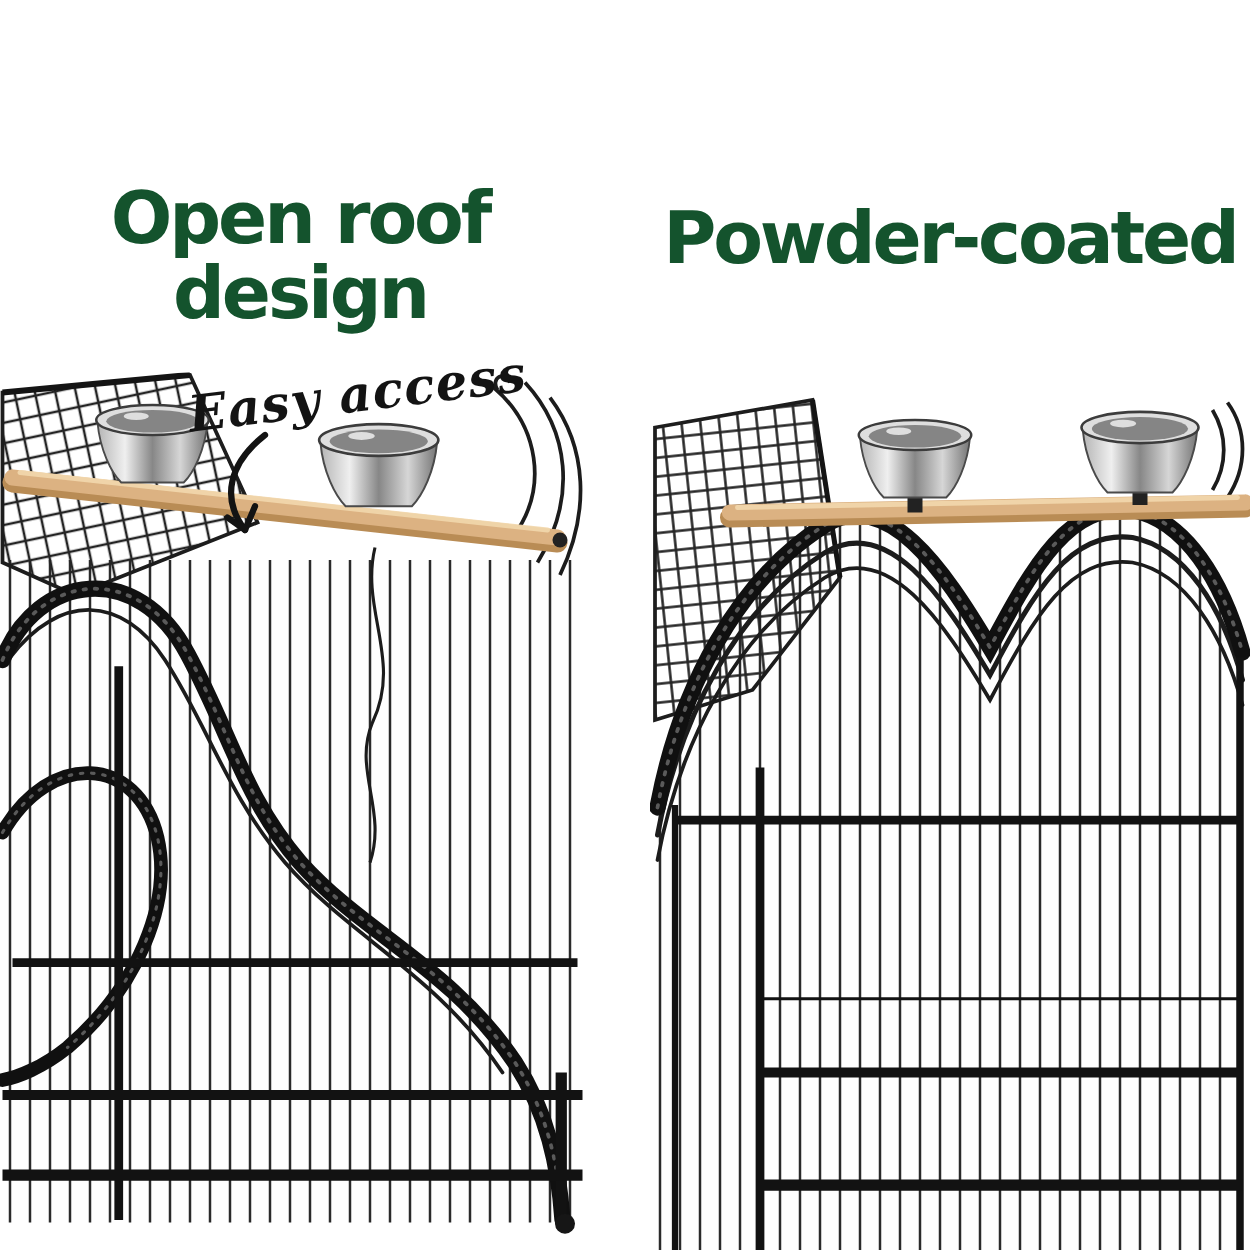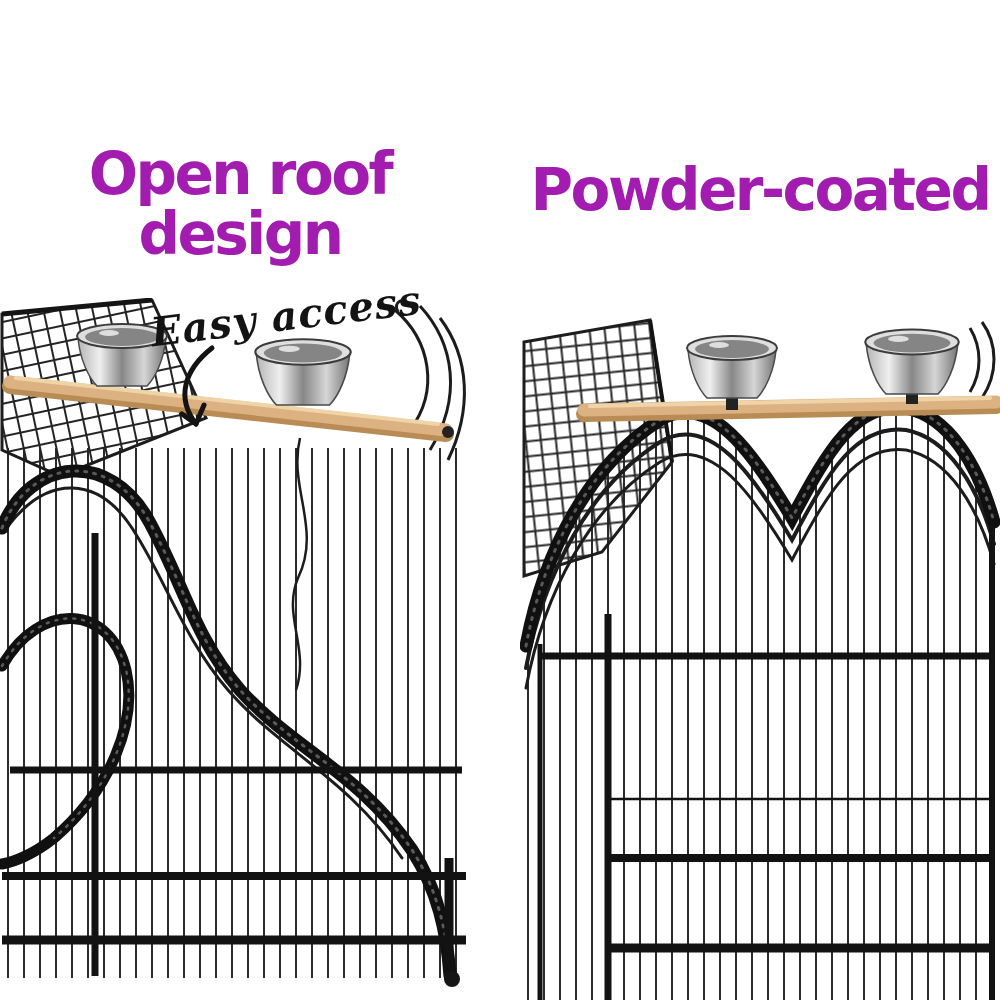--- a/index.html
+++ b/index.html
@@ -2,21 +2,21 @@
 <html><head>
 <meta charset="utf-8">
 <style>
   html,body{margin:0;padding:0;background:#ffffff;}
   .page{position:relative;width:1000px;height:1000px;background:#ffffff;overflow:hidden;
         font-family:"DejaVu Sans","Liberation Sans",sans-serif;}
   .panel{position:absolute;top:0;width:480px;height:1000px;background:#ffffff;}
   .panel-left{left:0;}
   .panel-right{left:520px;margin-top:16px;}
   .heading{position:absolute;top:144px;left:0;width:100%;text-align:center;
-           font-weight:bold;color:#a21caf;font-size:58px;line-height:1.04;letter-spacing:-2.5px;}
+           font-weight:bold;color:#14532d;font-size:58px;line-height:1.04;letter-spacing:-2.5px;}
   .heading span{display:block;}
   .photo{position:absolute;top:298px;left:0;width:480px;height:692px;}
   .easy-note{position:absolute;top:292px;left:150px;z-index:5;
              font-family:"DejaVu Serif","Liberation Serif",serif;font-style:italic;font-weight:bold;
              font-size:40px;color:#131313;transform:rotate(-7deg);letter-spacing:1px;white-space:nowrap;}
   .easy-arrow{position:absolute;top:344px;left:168px;z-index:5;}
 </style>
 </head>
 <body>
 

